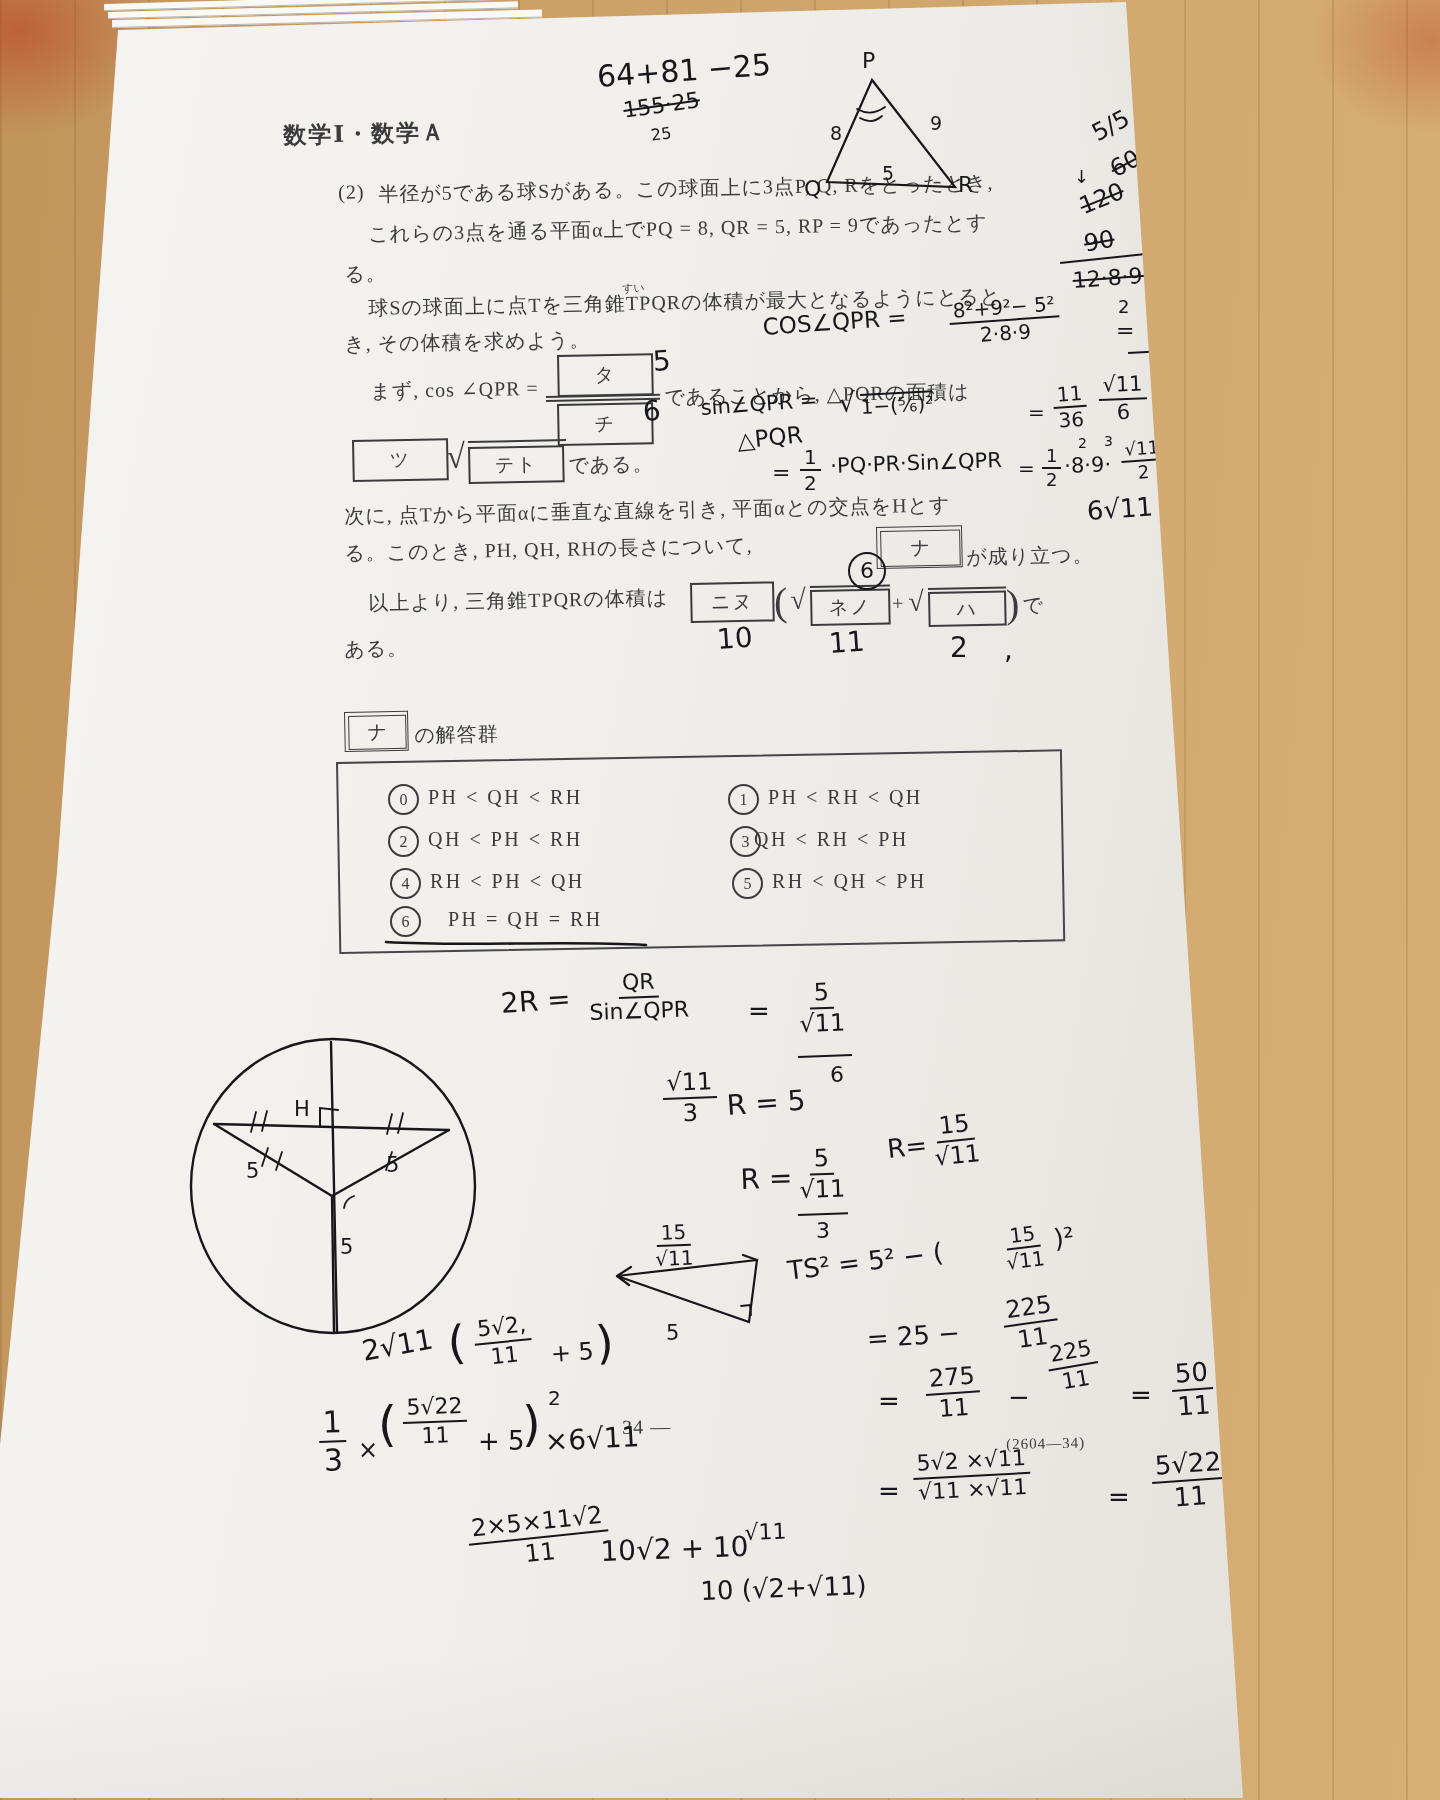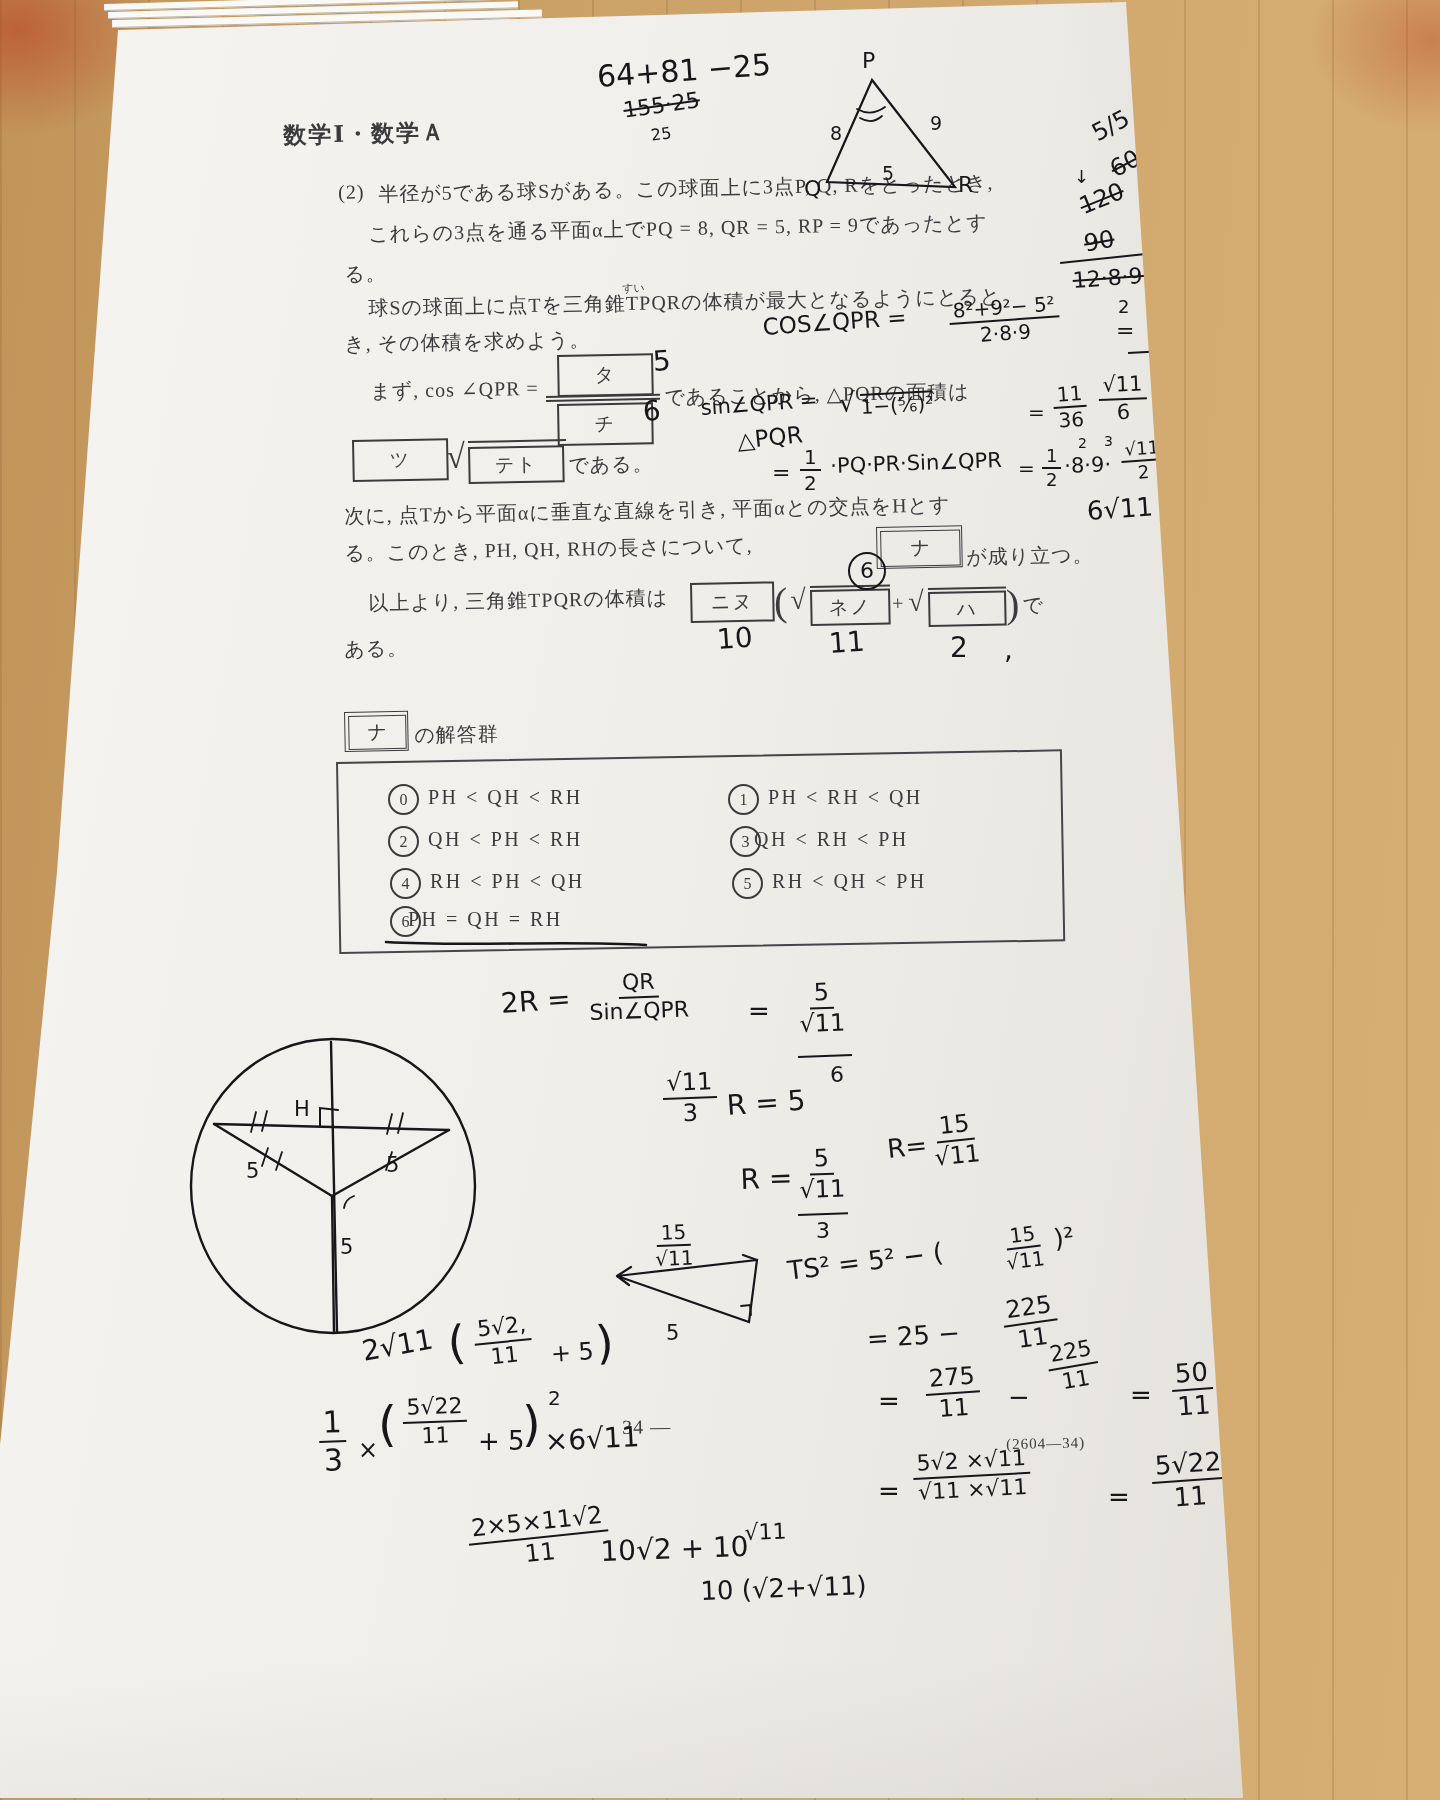--- a/index.html
+++ b/index.html
@@ -122,21 +122,21 @@
       <div class="otext" style="left: 768px; top: 786px;">PH &lt; RH &lt; QH</div>
       <div class="onum" style="left: 388px; top: 826px;">2</div>
       <div class="otext" style="left: 428px; top: 828px;">QH &lt; PH &lt; RH</div>
       <div class="onum" style="left: 730px; top: 826px;">3</div>
       <div class="otext" style="left: 754px; top: 828px;">QH &lt; RH &lt; PH</div>
       <div class="onum" style="left: 390px; top: 868px;">4</div>
       <div class="otext" style="left: 430px; top: 870px;">RH &lt; PH &lt; QH</div>
       <div class="onum" style="left: 732px; top: 868px;">5</div>
       <div class="otext" style="left: 772px; top: 870px;">RH &lt; QH &lt; PH</div>
       <div class="onum" style="left: 390px; top: 906px;">6</div>
-      <div class="otext" style="left: 408px; top: 908px; text-align: right;">PH = QH = RH</div>
+      <div class="otext" style="left: 448px; top: 908px; text-align: right;">PH = QH = RH</div>
     </div>
 
   <div class="pline" style="left:622px;top:1416px;">34 —</div>
   <div class="pline" style="left:1006px;top:1436px;font-size:15px;">(2604—34)</div>
 
   <svg width="1440" height="1800" style="position:absolute;left:0;top:0;">
 
     <g fill="none" stroke="#17171b" stroke-width="2.2" stroke-linecap="round">
       <path d="M872,80 L827,182 L955,187 Z"></path>
       <path d="M857,109 Q871,117 885,107" stroke-width="1.8"></path>

